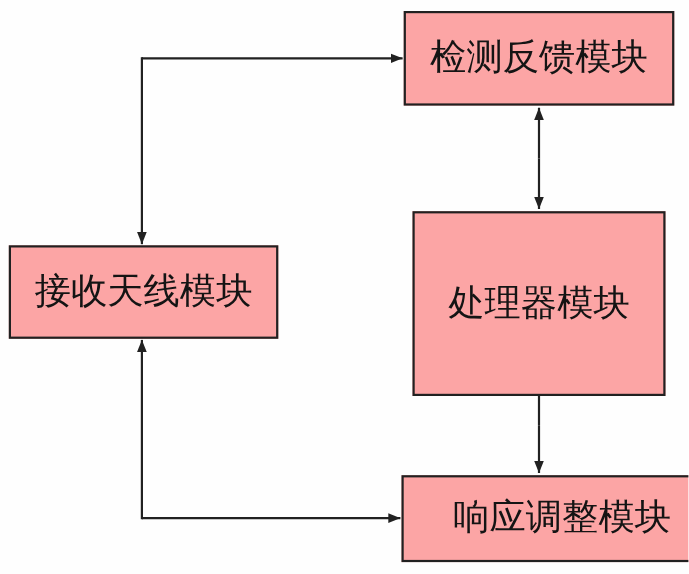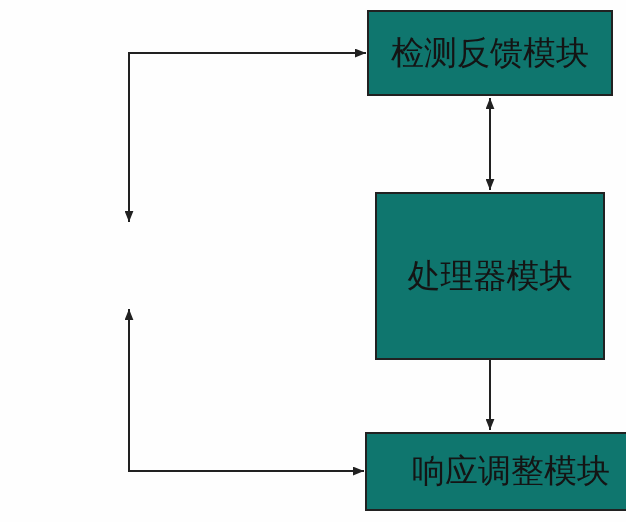--- a/index.html
+++ b/index.html
@@ -20,21 +20,21 @@
     left: 0;
     top: 0;
     width: 626px;
     height: 522px;
     pointer-events: none;
   }
   .module-box {
     position: absolute;
     box-sizing: border-box;
     border: 2px solid #212121;
-    background: #0f766e;
+    background: #fca5a5;
     display: flex;
     align-items: center;
     justify-content: center;
     text-align: center;
   }
   .module-box span {
     font-size: 33px;
     color: #141414;
     letter-spacing: 0px;
     white-space: nowrap;
@@ -67,20 +67,23 @@
     <line x1="490" y1="144" x2="490" y2="190" stroke="#212121" stroke-width="2" marker-end="url(#arrow)"></line>
 
     <line x1="490" y1="387" x2="490" y2="344" stroke="#212121" stroke-width="2" marker-end="url(#arrow)"></line>
     <line x1="490" y1="387" x2="490" y2="430" stroke="#212121" stroke-width="2" marker-end="url(#arrow)"></line>
   </svg>
 
   <div class="module-box box-detection-feedback">
     <span>检测反馈模块</span>
   </div>
 
+  <div class="module-box box-receiving-antenna">
+    <span>接收天线模块</span>
+  </div>
 
   <div class="module-box box-processor">
     <span>处理器模块</span>
   </div>
 
   <div class="module-box box-response-adjustment">
     <span>响应调整模块</span>
   </div>
 
 </div>

